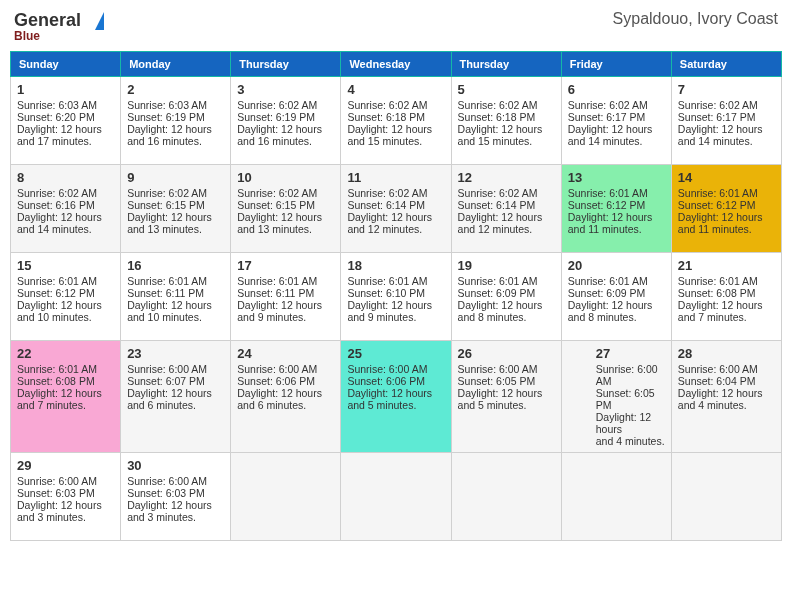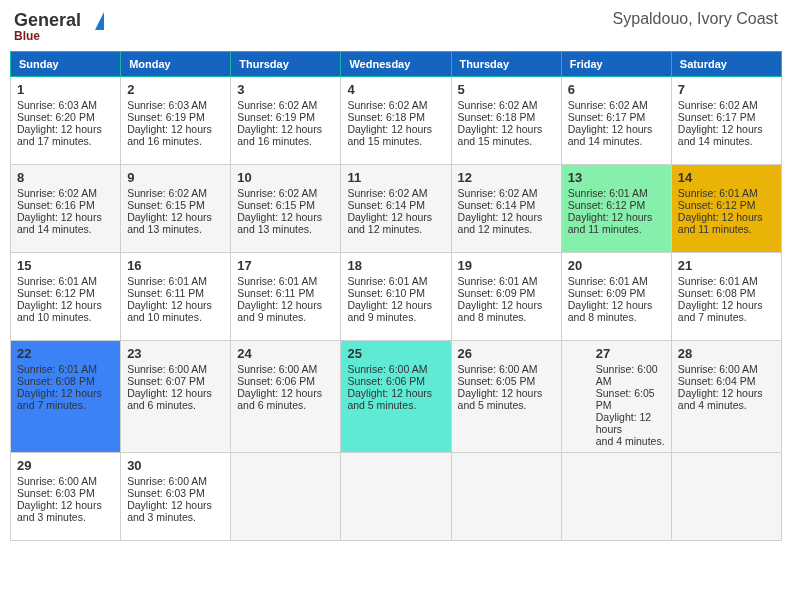--- a/index.html
+++ b/index.html
@@ -252,21 +252,21 @@
       </td>
         <td>
         <span class="day-number">21</span>
         <span>Sunrise: 6:01 AM</span><br>
         <span>Sunset: 6:08 PM</span><br>
         <span>Daylight: 12 hours</span><br>
         <span>and 7 minutes.</span>
       </td>
       </tr>
       <tr>
-        <td style="background: #3b82f6; margin-top: 36px;">
+        <td style="background: #f9a8d4; margin-top: 36px;">
         <span class="day-number">22</span>
         <span>Sunrise: 6:01 AM</span><br>
         <span>Sunset: 6:08 PM</span><br>
         <span>Daylight: 12 hours</span><br>
         <span>and 7 minutes.</span>
       </td>
         <td style="background: rgb(245, 245, 245);">
         <span class="day-number">23</span>
         <span>Sunrise: 6:00 AM</span><br>
         <span>Sunset: 6:07 PM</span><br>

